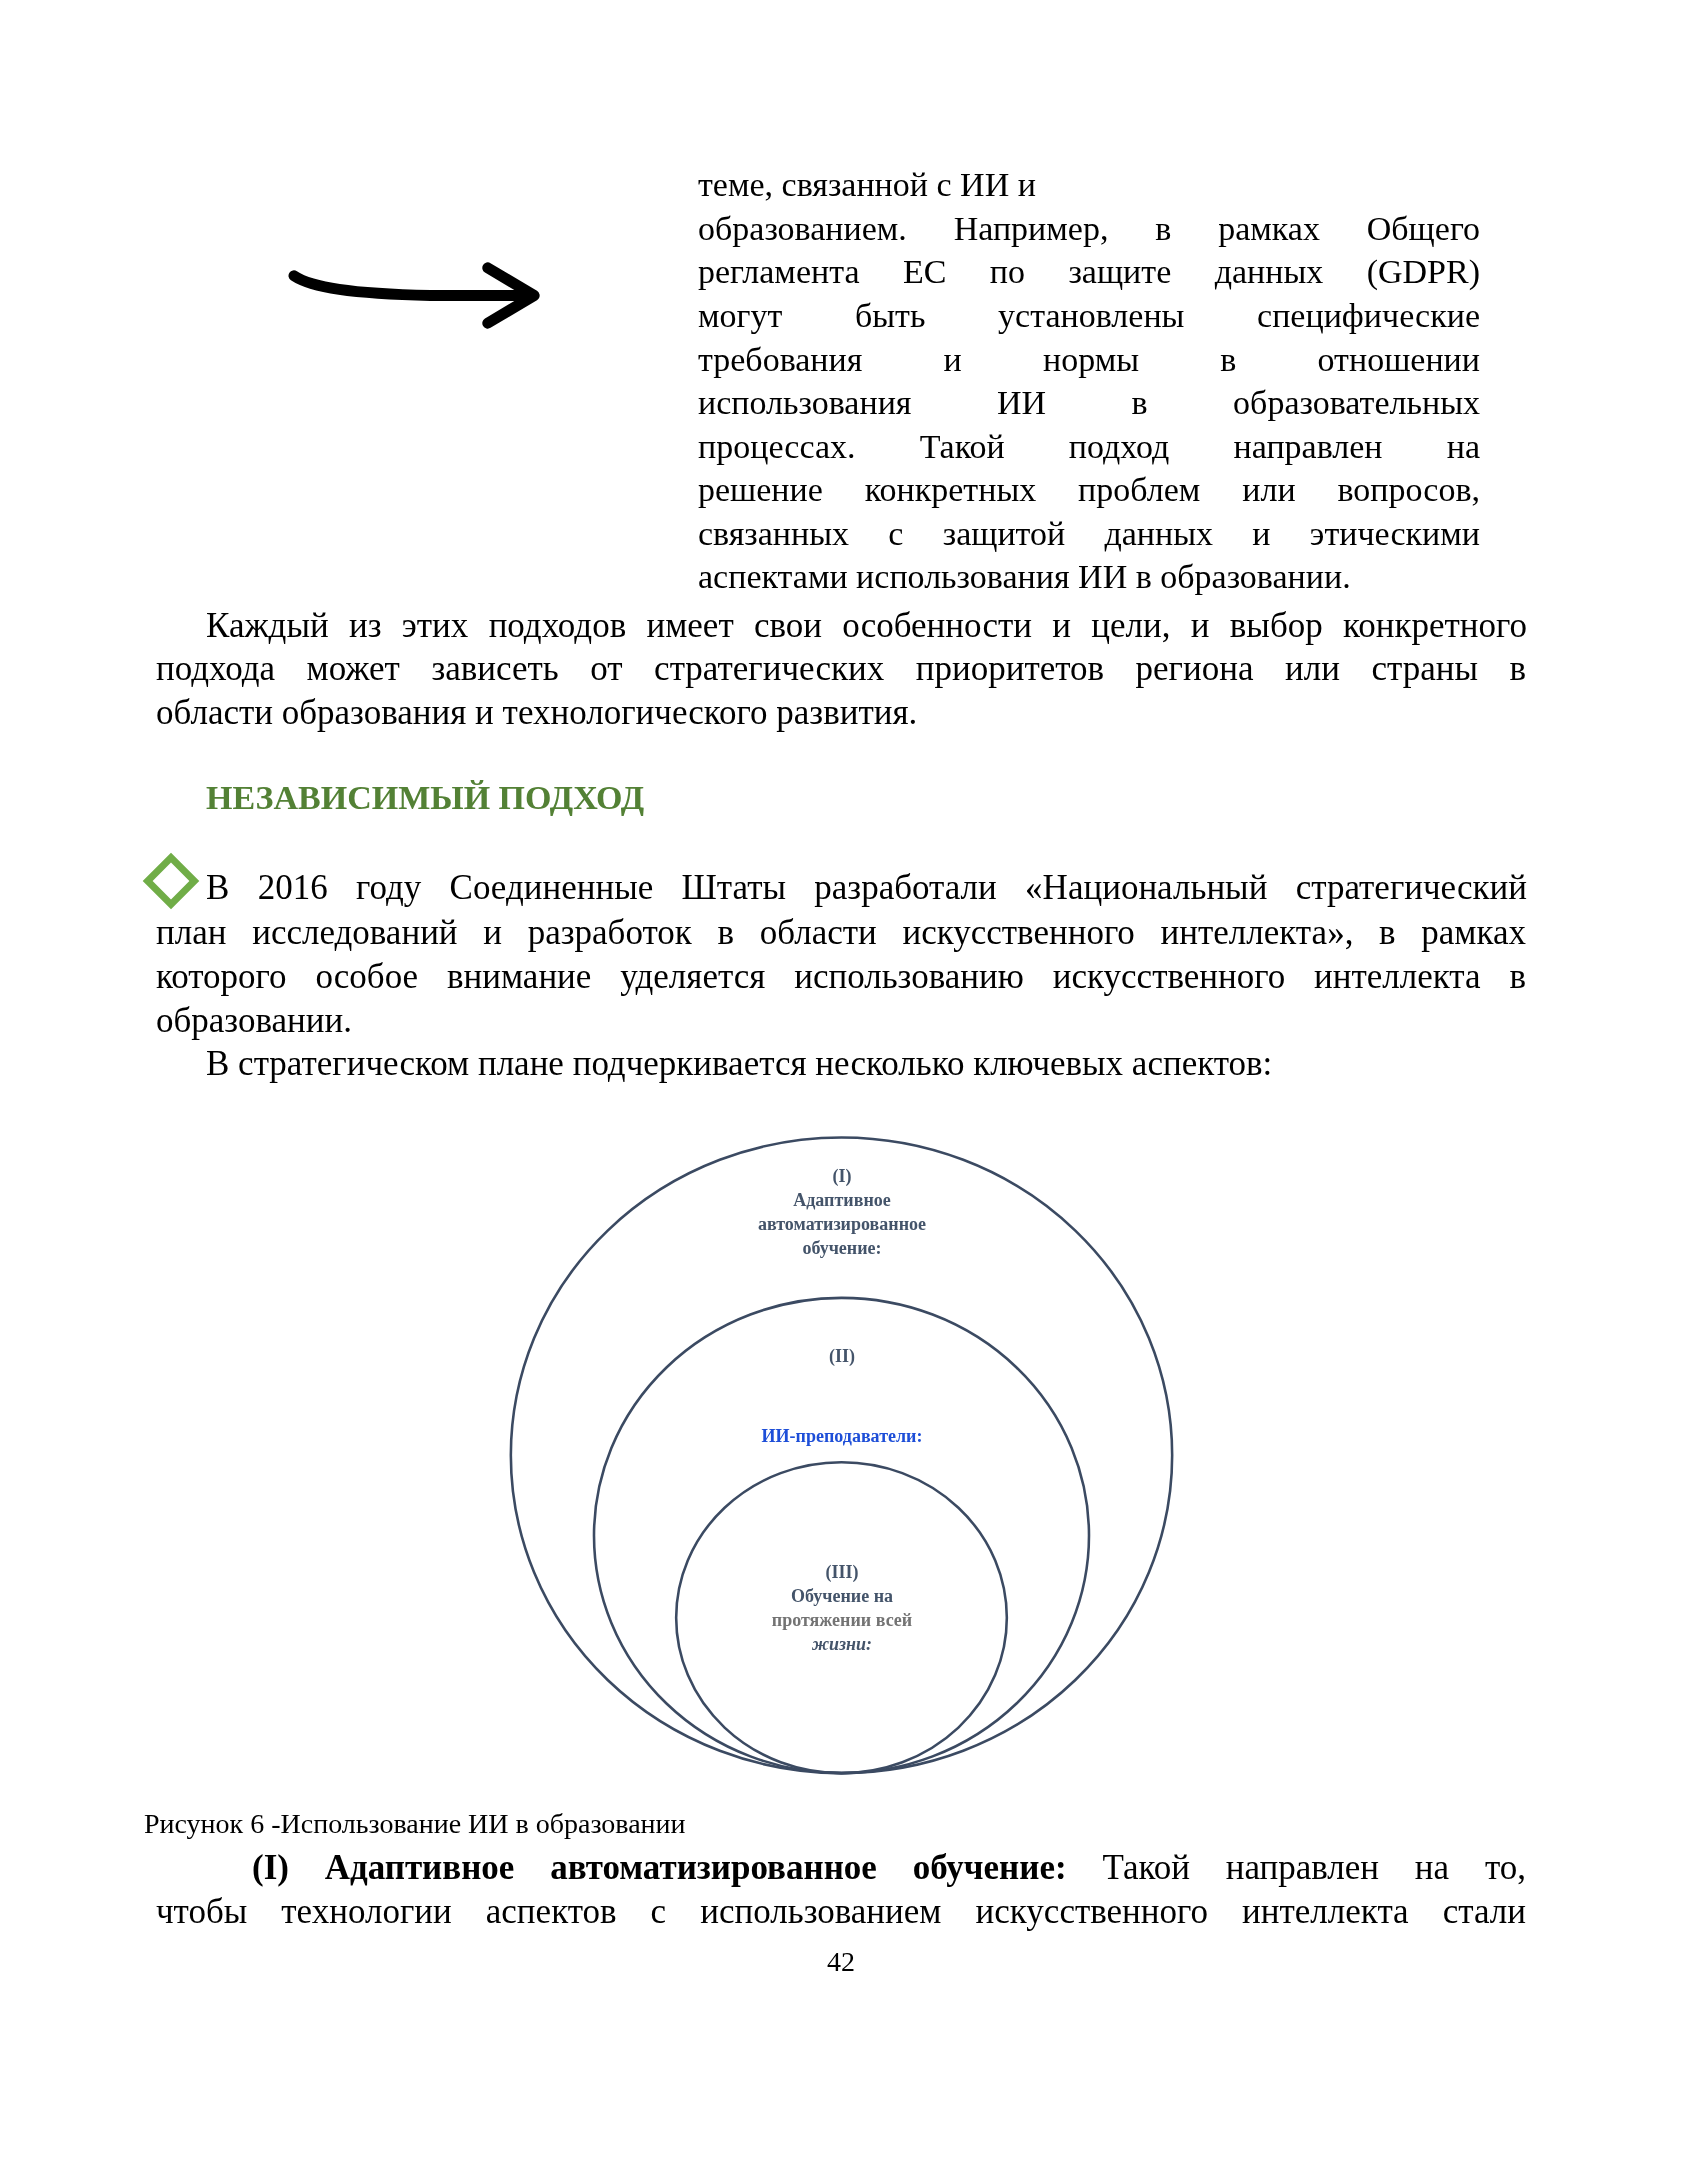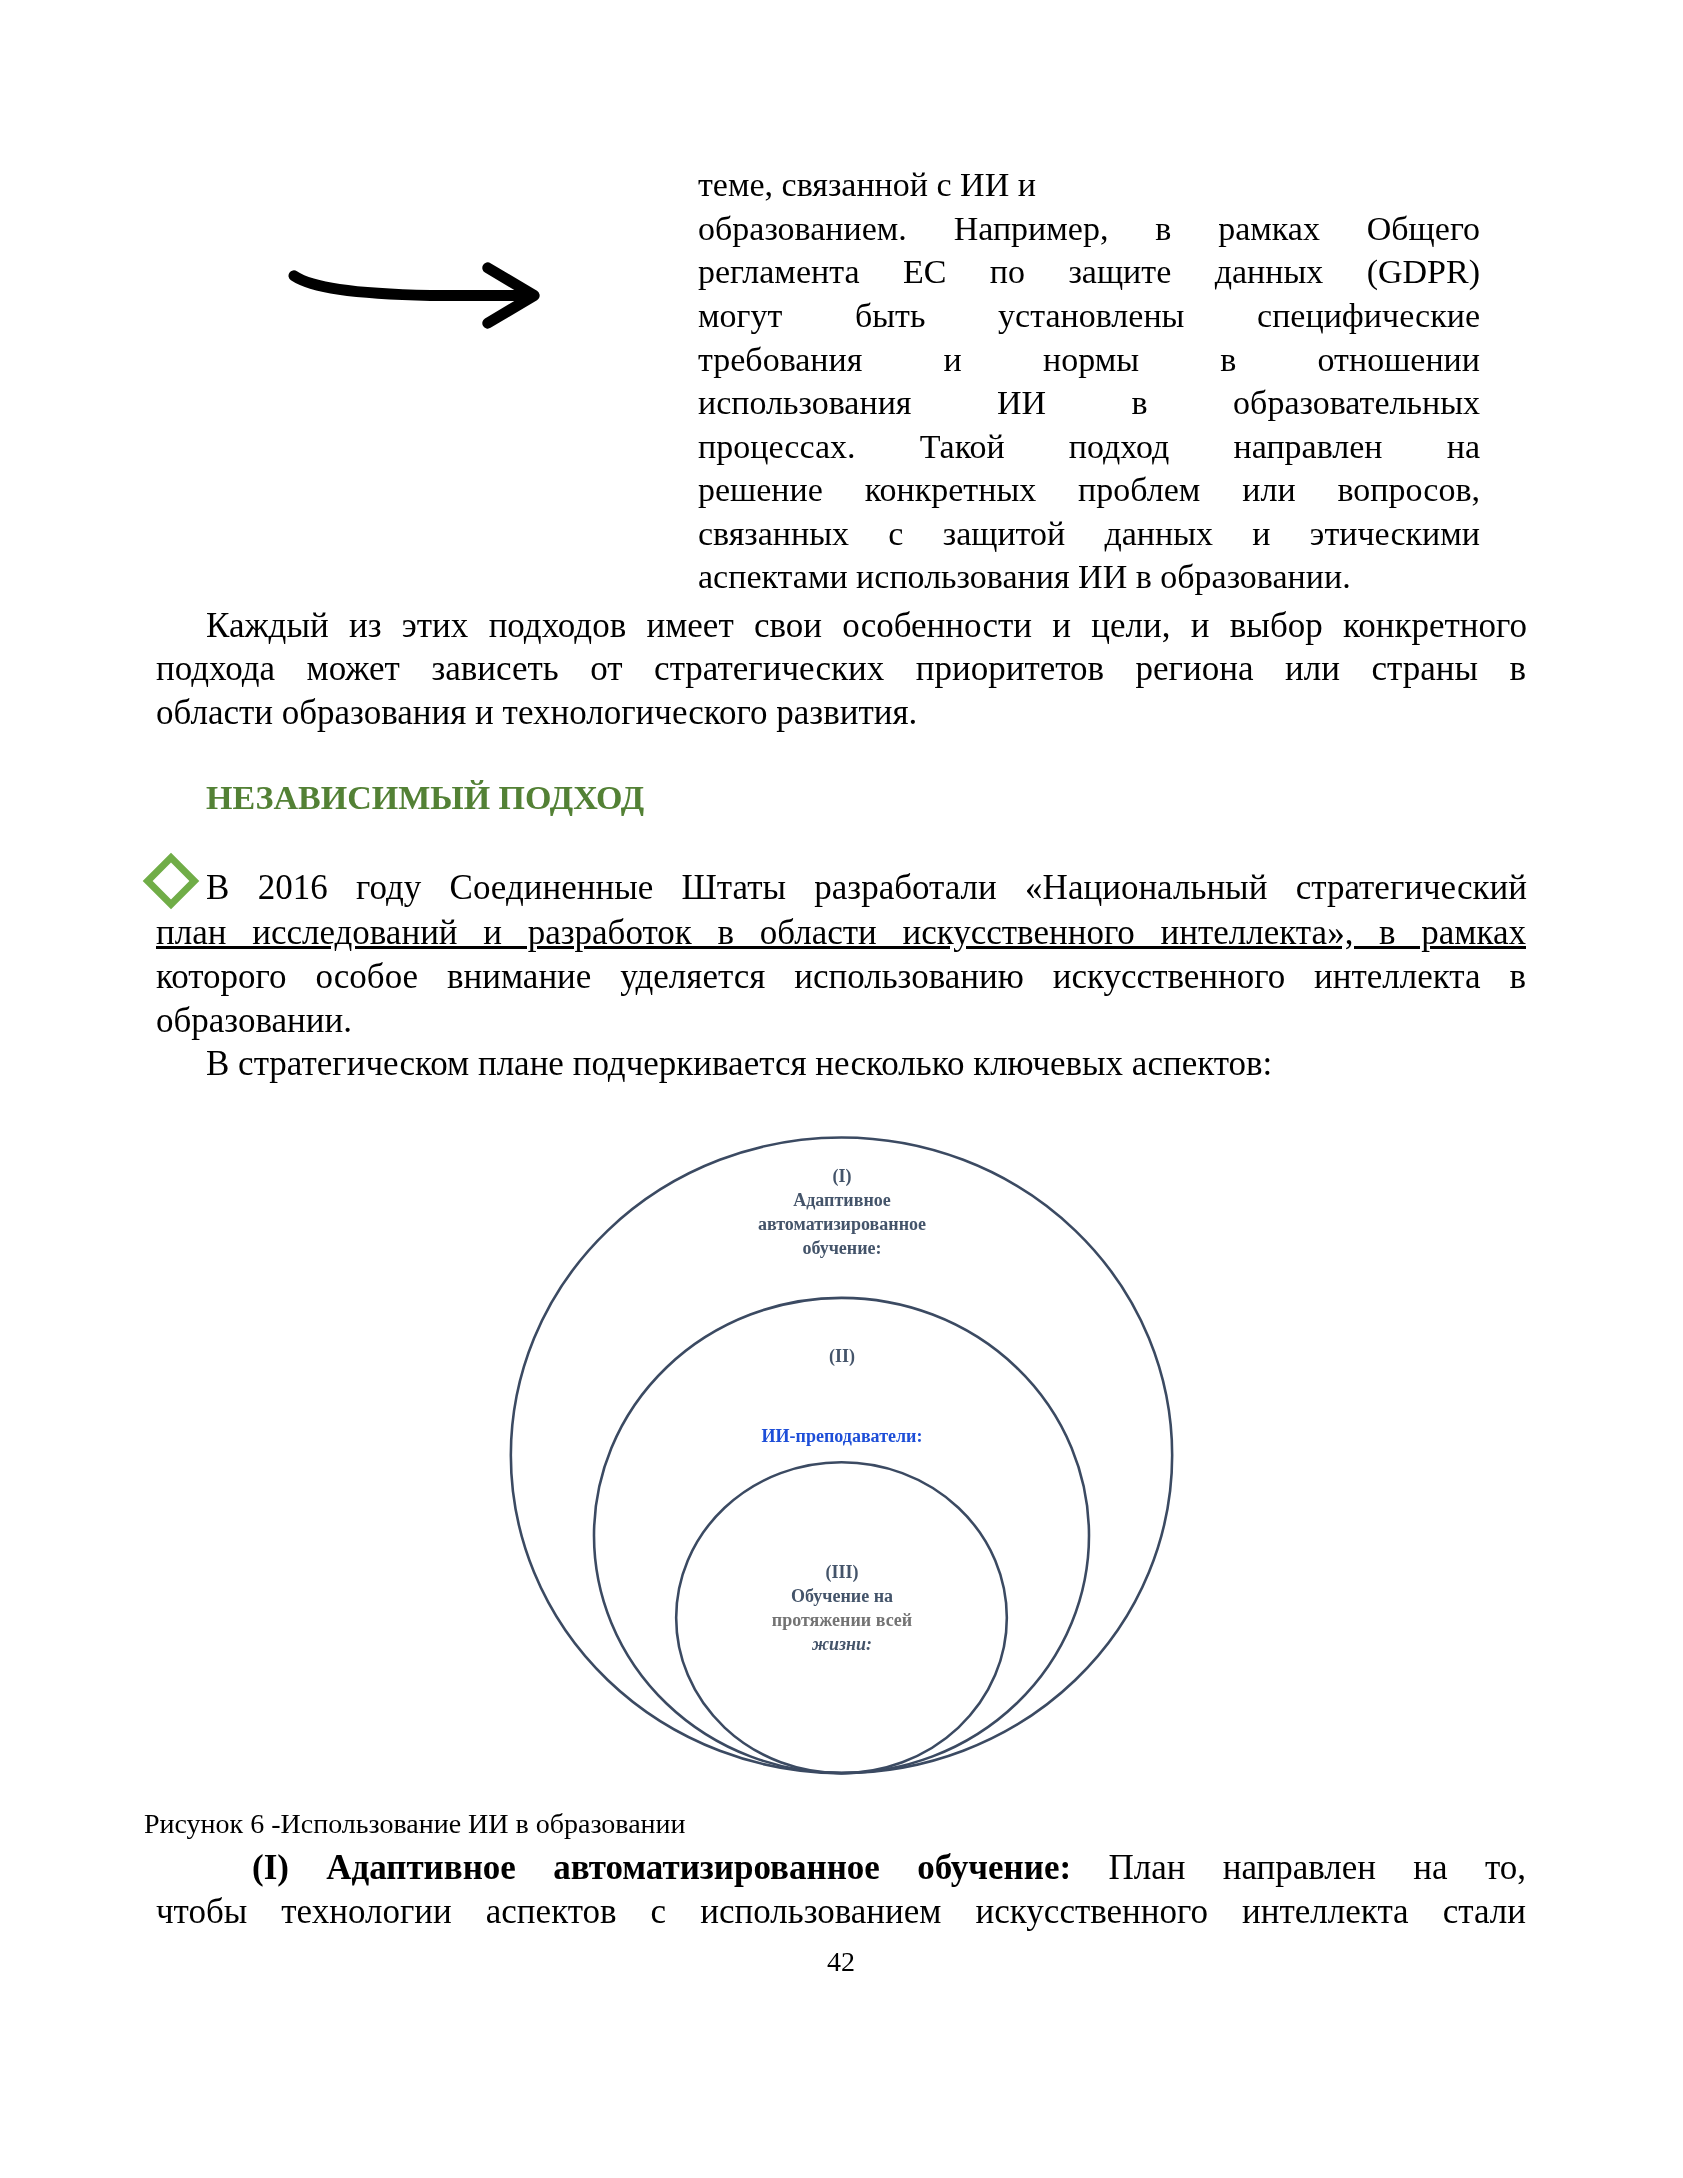--- a/index.html
+++ b/index.html
@@ -49,21 +49,21 @@
   <div class="line bd just" style="top: 647px; left: 156px; width: 1370px; white-space: normal; height: 44px;">подхода может зависеть от стратегических приоритетов региона или страны в</div>
   <div class="line bd left" style="top:691px; left:156px; width:1370px">области образования и технологического развития.</div>
 </div>
 
 <div class="heading" style="color: rgb(83, 129, 53);">НЕЗАВИСИМЫЙ ПОДХОД</div>
 
 <div class="diamond" style="border-color: rgb(112, 173, 71);"></div>
 
 <div>
   <div class="line bd just" style="top: 866px; left: 206px; width: 1321px; white-space: normal; height: 44px;">В 2016 году Соединенные Штаты разработали «Национальный стратегический</div>
-  <div class="line bd just" style="top: 911px; left: 156px; width: 1370px; white-space: normal; height: 44px; text-decoration: underline;">план исследований и разработок в области искусственного интеллекта», в рамках</div>
+  <div class="line bd just" style="top: 911px; left: 156px; width: 1370px; white-space: normal; height: 44px;">план исследований и разработок в области искусственного интеллекта», в рамках</div>
   <div class="line bd just" style="top: 955px; left: 156px; width: 1370px; white-space: normal; height: 44px;">которого особое внимание уделяется использованию искусственного интеллекта в</div>
   <div class="line bd left" style="top:999px; left:156px; width:1370px">образовании.</div>
 </div>
 
 <div class="line bd left" style="top:1042px; left:206px; width:1321px">В стратегическом плане подчеркивается несколько ключевых аспектов:</div>
 
 <svg class="diagram" viewBox="0 0 1700 2200">
   <ellipse cx="850" cy="1470" rx="334" ry="321" fill="none" stroke="#3B4A62" stroke-width="2.6"></ellipse>
   <ellipse cx="850" cy="1551" rx="250" ry="240" fill="none" stroke="#3B4A62" stroke-width="2.6"></ellipse>
   <ellipse cx="850" cy="1634" rx="167" ry="157" fill="none" stroke="#3B4A62" stroke-width="2.6"></ellipse>
@@ -82,18 +82,18 @@
 <div>
   <div class="dlabel" style="top: 1560px; color: rgb(68, 84, 106);">(III)</div>
   <div class="dlabel" style="top: 1584px; color: rgb(68, 84, 106);">Обучение на</div>
   <div class="dlabel" style="top: 1608px; color: #737373;">протяжении всей</div>
   <div class="dlabel" style="top: 1632px; color: rgb(68, 84, 106); font-style: italic;">жизни:</div>
 </div>
 
 <div class="caption" style="top:1802px">Рисунок 6 -Использование ИИ в образовании</div>
 
 <div>
-  <div class="line bd just" style="top: 1846px; left: 252px; width: 1274px; white-space: normal; height: 44px;"><b>(I) Адаптивное автоматизированное обучение:</b><span> План направлен на то,</span></div>
+  <div class="line bd just" style="top: 1846px; left: 252px; width: 1274px; white-space: normal; height: 44px;"><b>(I) Адаптивное автоматизированное обучение:</b><span> Такой направлен на то,</span></div>
   <div class="line bd just" style="top: 1890px; left: 156px; width: 1370px; white-space: normal; height: 44px;">чтобы технологии аспектов с использованием искусственного интеллекта стали</div>
 </div>
 
 <div class="pagenum" style="top:1942px">42</div>
 
 
 </body></html>

